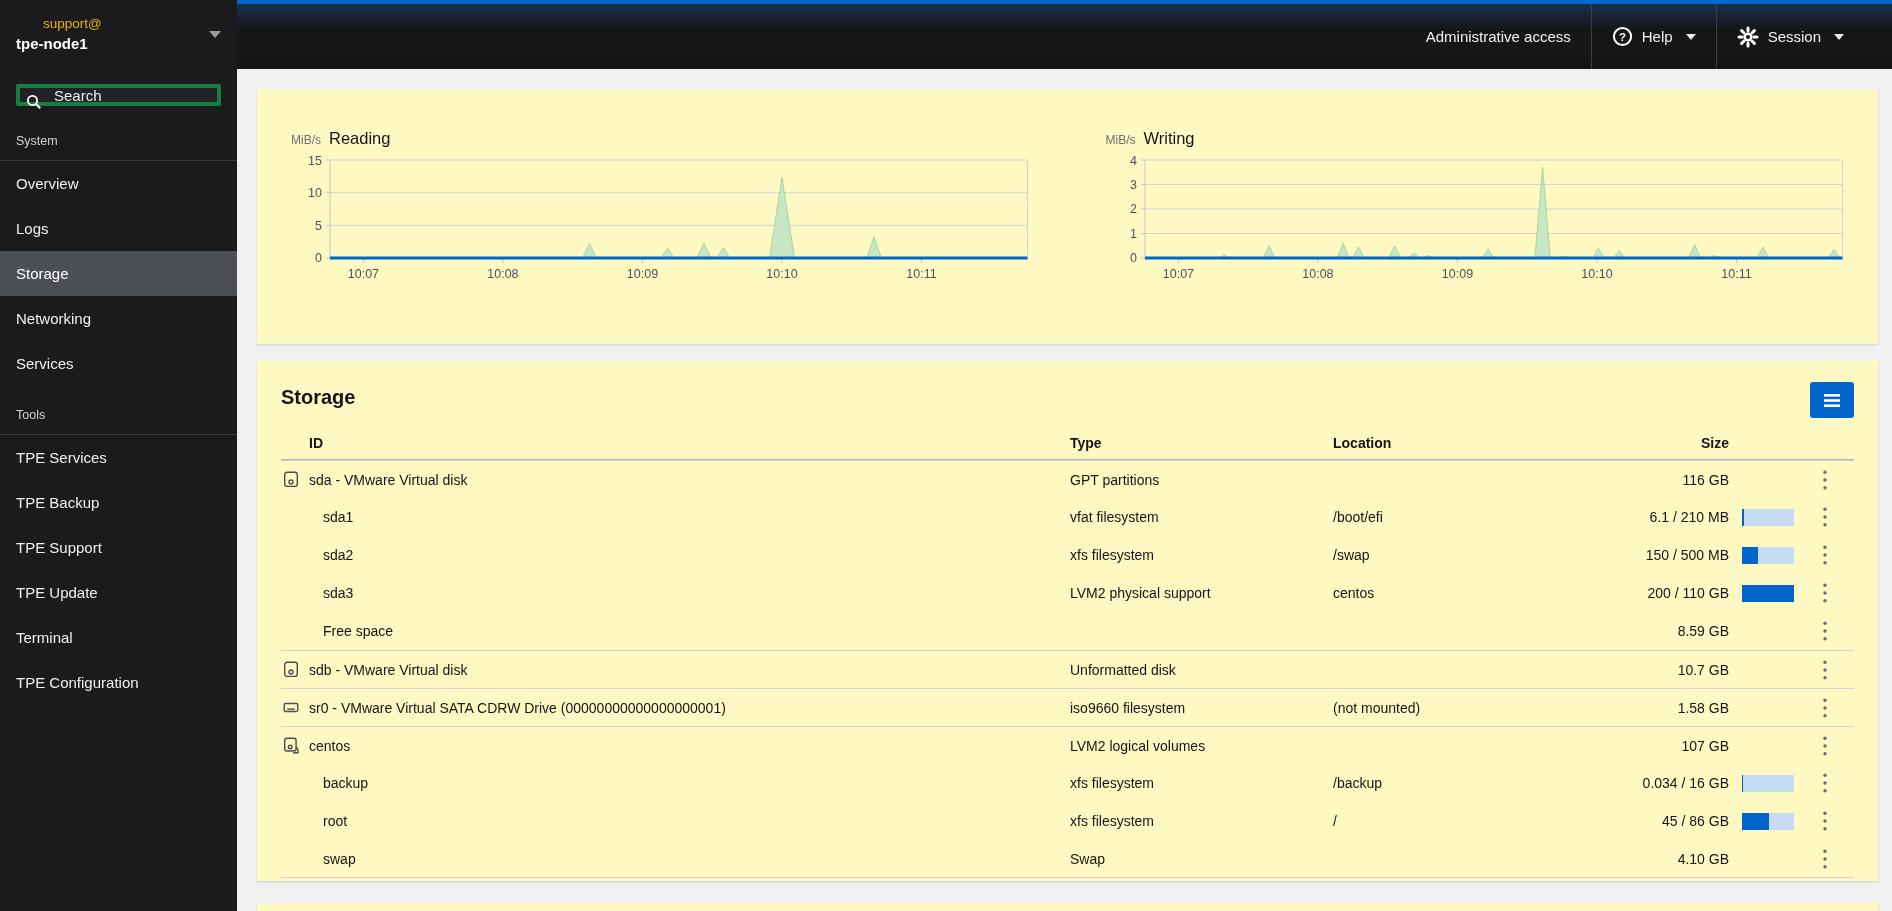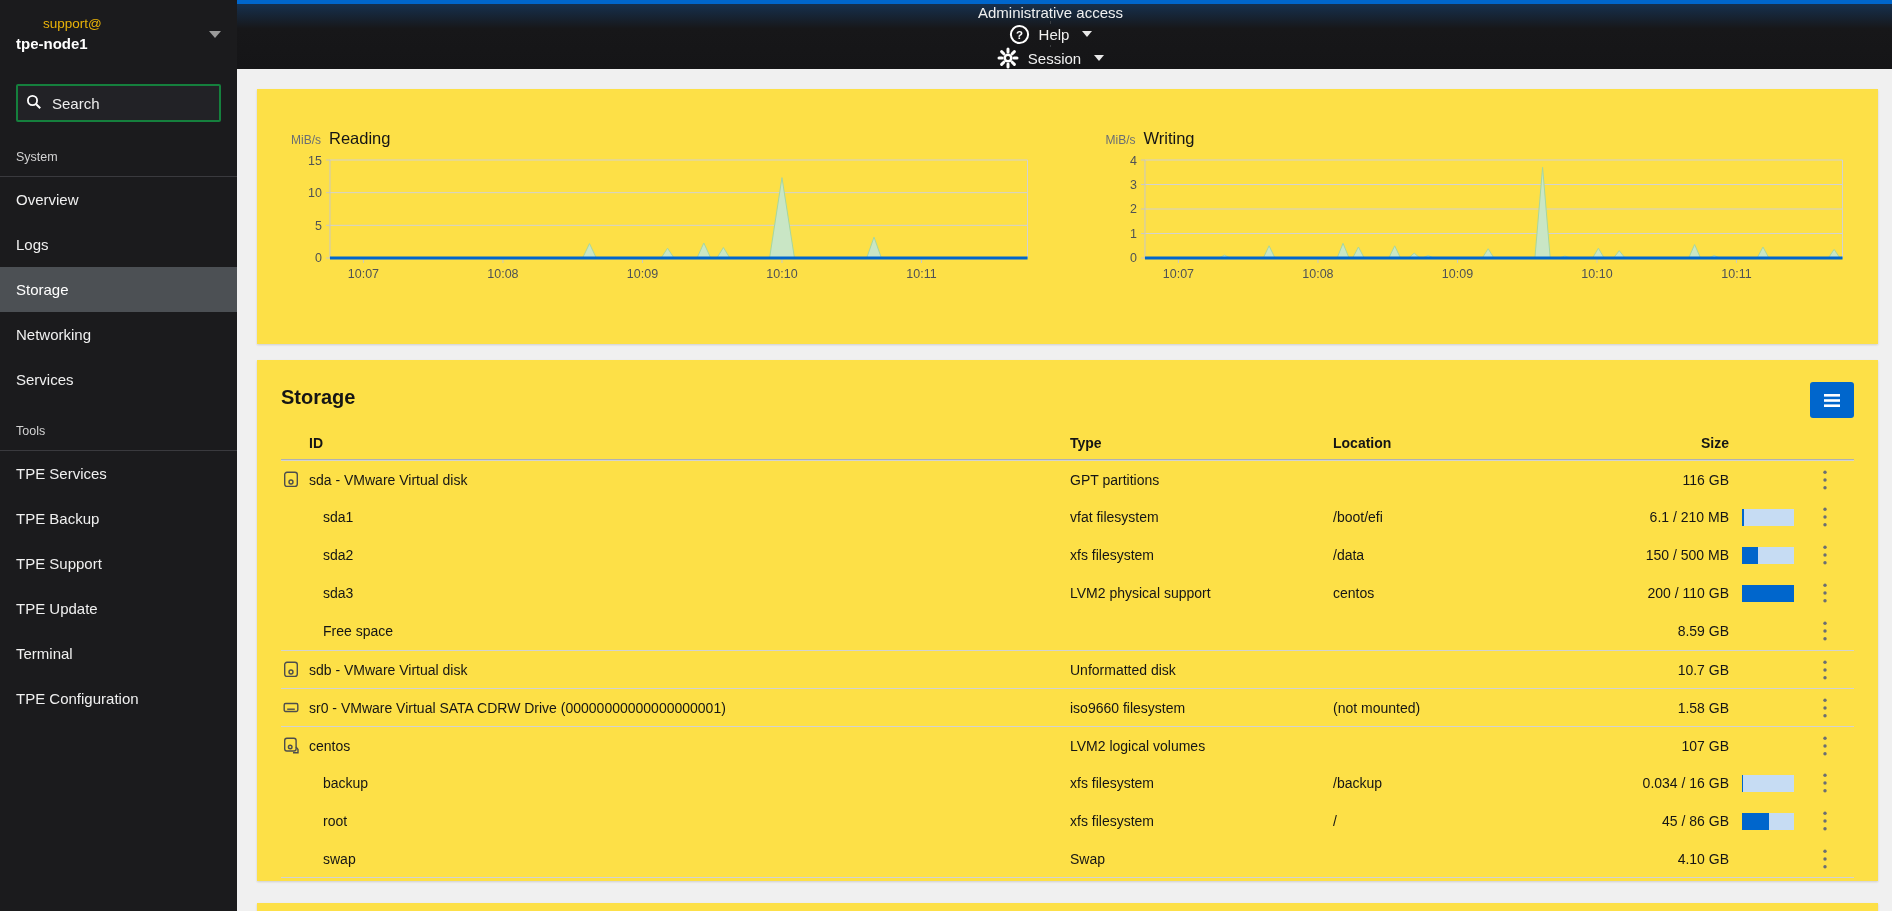--- a/index.html
+++ b/index.html
@@ -7,37 +7,37 @@
   .app { display:flex; width:100%; height:100%; }
 
   
   .sidebar { width:237px; min-width:237px; background:#1b1b1d; color:#fff; display:flex; flex-direction:column; }
   .user-block { height:69px; padding:12px 16px; display:flex; align-items:center; justify-content:space-between; background:#1b1b1d; cursor:pointer; }
   .user-line { font-size:13.5px; color:#eab308; line-height:1.45;margin-left:27px; }
   .host-line { font-size:15px; color:#fff; font-weight:bold; line-height:1.45; }
   .caret { width:0; height:0; border-left:6px solid transparent; border-right:6px solid transparent; border-top:7px solid #9a9a9a; }
   .search-wrap { margin:15px 16px 6px; position:relative; }
   .search-wrap svg { position:absolute; left:10px; top:10px; }
-  .search-input { width:100%; height:38px; background:#222226; border:2px solid #15803d; border-radius:2px; color:#fff; font-size:15px; padding:0 10px 0 34px; font-family:inherit; }
+  .search-input { width:100%; height:22px; background:#222226; border:4px solid #15803d; border-radius:2px; color:#fff; font-size:15px; padding:0 10px 0 34px; font-family:inherit; }
   .search-input::placeholder { color:#ededed; opacity:1; }
   .nav-label { padding:22px 16px 12px; font-size:12.5px; color:#d2d2d2; border-bottom:1px solid #3a3a3e; }
   .nav-item { display:block; padding:14px 16px; font-size:15px; color:#f0f0f0; text-decoration:none; cursor:pointer; }
   .nav-item.selected { background:#4c5054; color:#fff; }
 
   
   .right { flex:1; display:flex; flex-direction:column; min-width:0; }
   .masthead { height:69px; min-height:69px; border-top:4px solid #0066cc; background:linear-gradient(180deg,#16304e 0%,#171719 38%,#151517 100%);
-              display:flex; align-items:center; padding-right:28px; color:#fff;flex-direction:column; }
+              display:flex; align-items:center; justify-content:flex-end; padding-right:28px; color:#fff; }
   .mh-item { display:flex; align-items:center; gap:9px; font-size:15px; color:#f0f0f0; padding:0 20px; height:100%; cursor:pointer; background:none; border:none; font-family:inherit; }
   .mh-divider { width:1px; height:100%; background:#3c3f42; }
   .mh-caret { width:0; height:0; border-left:5.5px solid transparent; border-right:5.5px solid transparent; border-top:6.5px solid #e8e8e8; margin-left:4px; }
 
   
   .main { flex:1; overflow:hidden; padding:20px 14px 0 20px; }
-  .panel { background:#fde047; box-shadow:0 1px 2px rgba(3,3,3,0.14); }
+  .panel { background:#fef9c3; box-shadow:0 1px 2px rgba(3,3,3,0.14); }
 
   
   .charts-panel { height:255px; display:flex; gap:56px; padding:40px 24px 0; }
   .chart { flex:1; min-width:0; }
   .chart-title { display:flex; align-items:baseline; gap:8px; padding-left:10px; margin-bottom:6px; }
   .chart-unit { font-size:12px; color:#6a6e73; }
   .chart-name { font-size:16.5px; color:#151515; }
   .plot { width:100%; height:128px; display:block; }
   .plot text { font-size:12.5px; fill:#4f5255; font-family:"Liberation Sans","DejaVu Sans",sans-serif; }
 
@@ -274,21 +274,21 @@
                     <circle cx="3" cy="18.8" r="1.7" fill="#6a6e73"></circle>
                   </svg>
                 </button>
               </div>
             </div>
             <div class="t-grid t-row">
               <div class="c-id child">
                 <span>sda2</span>
               </div>
               <div>xfs filesystem</div>
-              <div>/data</div>
+              <div>/swap</div>
               <div class="c-size">150 / 500 MB</div>
               <div class="c-bar">
                 <div class="usage-bar" style="background: rgb(198, 220, 243);">
                   <div class="usage-fill" style="width: 30%; background: rgb(0, 102, 204);"></div>
                 </div>
               </div>
               <div class="c-kebab">
                 <button class="kebab-btn">
                   <svg width="6" height="22" viewBox="0 0 6 22">
                     <circle cx="3" cy="3.2" r="1.7" fill="#6a6e73"></circle>

